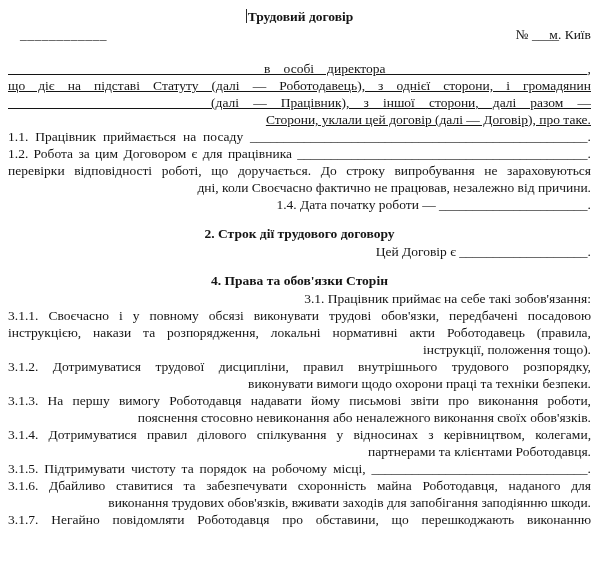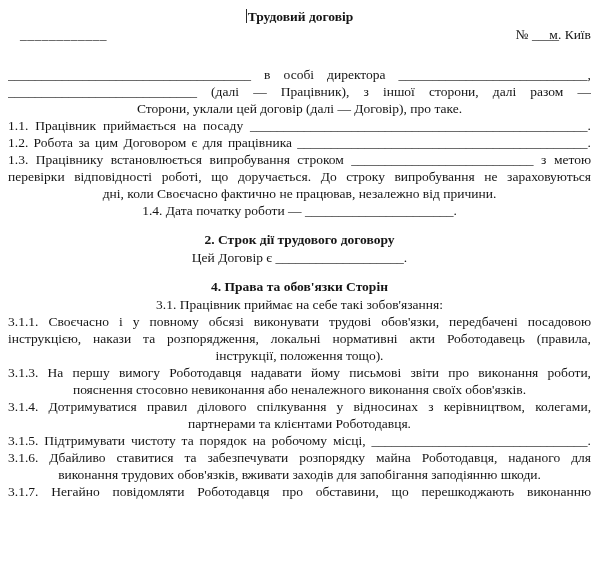--- a/index.html
+++ b/index.html
@@ -38,84 +38,86 @@
     margin-right: 1px;
   }
   .header-row {
     position: relative;
     height: 18px;
     line-height: 18px;
   }
   .header-blank { position: absolute; left: 12px; top: 0; letter-spacing: 0.5px; }
   .header-city  { display: block; text-align: right; }
   .header-number { position: absolute; right: 32px; top: 0; font-family: Liberation Serif, serif; }
-  .preamble { margin-top: 22px; }
+  .preamble { margin-top: 16px; text-decoration: underline; }
   .h {
     text-align: center;
     font-weight: bold;
     margin-top: 12px;
     height: 18px;
     line-height: 18px;
   }
   .pline {
     height: 17px;
     overflow: hidden;
   }
   .ln {
     text-align: justify;
     text-align-last: justify;
   }
   .ln-end {
-    text-align: center;
+    text-align: right;
   }
 </style>
 </head>
 <body>
 
 <div class="page">
 
   <div class="title-row">
     <span class="caret"></span><span>Трудовий договір</span>
   </div>
 
   <div class="header-row">
     <span class="header-blank">____________</span>
     <span class="header-city">м. Київ</span>
     <span class="header-number">№ ____</span>
   </div>
 
   <div class="preamble">
     <div class="pline ln">____________________________________ в особі директора ____________________________,</div>
+    <div class="pline ln">що діє на підставі Статуту (далі — Роботодавець), з однієї сторони, і громадянин</div>
     <div class="pline ln">____________________________ (далі — Працівник), з іншої сторони, далі разом —</div>
     <div class="pline ln-end">Сторони, уклали цей договір (далі — Договір), про таке.</div>
   </div>
 
   <div>
     <div class="pline ln">1.1. Працівник приймається на посаду __________________________________________________.</div>
     <div class="pline ln">1.2. Робота за цим Договором є для працівника ___________________________________________.</div>
-    <div class="pline ln">1.3. Працівнику встановлюється випробування строком ___________________________ з метою</div>
     <div class="pline ln">перевірки відповідності роботі, що доручається. До строку випробування не зараховуються</div>
     <div class="pline ln-end">дні, коли Своєчасно фактично не працював, незалежно від причини.</div>
     <div class="pline ln-end">1.4. Дата початку роботи — ______________________.</div>
   </div>
 
   <div class="h">2. Строк дії трудового договору</div>
   <div>
     <div class="pline ln-end">Цей Договір є ___________________.</div>
   </div>
 
   <div class="h">4. Права та обов'язки Сторін</div>
   <div>
     <div class="pline ln-end">3.1. Працівник приймає на себе такі зобов'язання:</div>
     <div class="pline ln">3.1.1. Своєчасно і у повному обсязі виконувати трудові обов'язки, передбачені посадовою</div>
     <div class="pline ln">інструкцією, накази та розпорядження, локальні нормативні акти Роботодавець (правила,</div>
     <div class="pline ln-end">інструкції, положення тощо).</div>
+    <div class="pline ln">3.1.2. Дотримуватися трудової дисципліни, правил внутрішнього трудового розпорядку,</div>
+    <div class="pline ln-end">виконувати вимоги щодо охорони праці та техніки безпеки.</div>
     <div class="pline ln">3.1.3. На першу вимогу Роботодавця надавати йому письмові звіти про виконання роботи,</div>
     <div class="pline ln-end">пояснення стосовно невиконання або неналежного виконання своїх обов'язків.</div>
     <div class="pline ln">3.1.4. Дотримуватися правил ділового спілкування у відносинах з керівництвом, колегами,</div>
     <div class="pline ln-end">партнерами та клієнтами Роботодавця.</div>
     <div class="pline ln">3.1.5. Підтримувати чистоту та порядок на робочому місці, ________________________________.</div>
-    <div class="pline ln">3.1.6. Дбайливо ставитися та забезпечувати розпорядку майна Роботодавця, наданого для</div>
+    <div class="pline ln">3.1.6. Дбайливо ставитися та забезпечувати схоронність майна Роботодавця, наданого для</div>
     <div class="pline ln-end">виконання трудових обов'язків, вживати заходів для запобігання заподіянню шкоди.</div>
     <div class="pline ln">3.1.7. Негайно повідомляти Роботодавця про обставини, що перешкоджають виконанню</div>
   </div>
 
 </div>
 
 </body></html>

